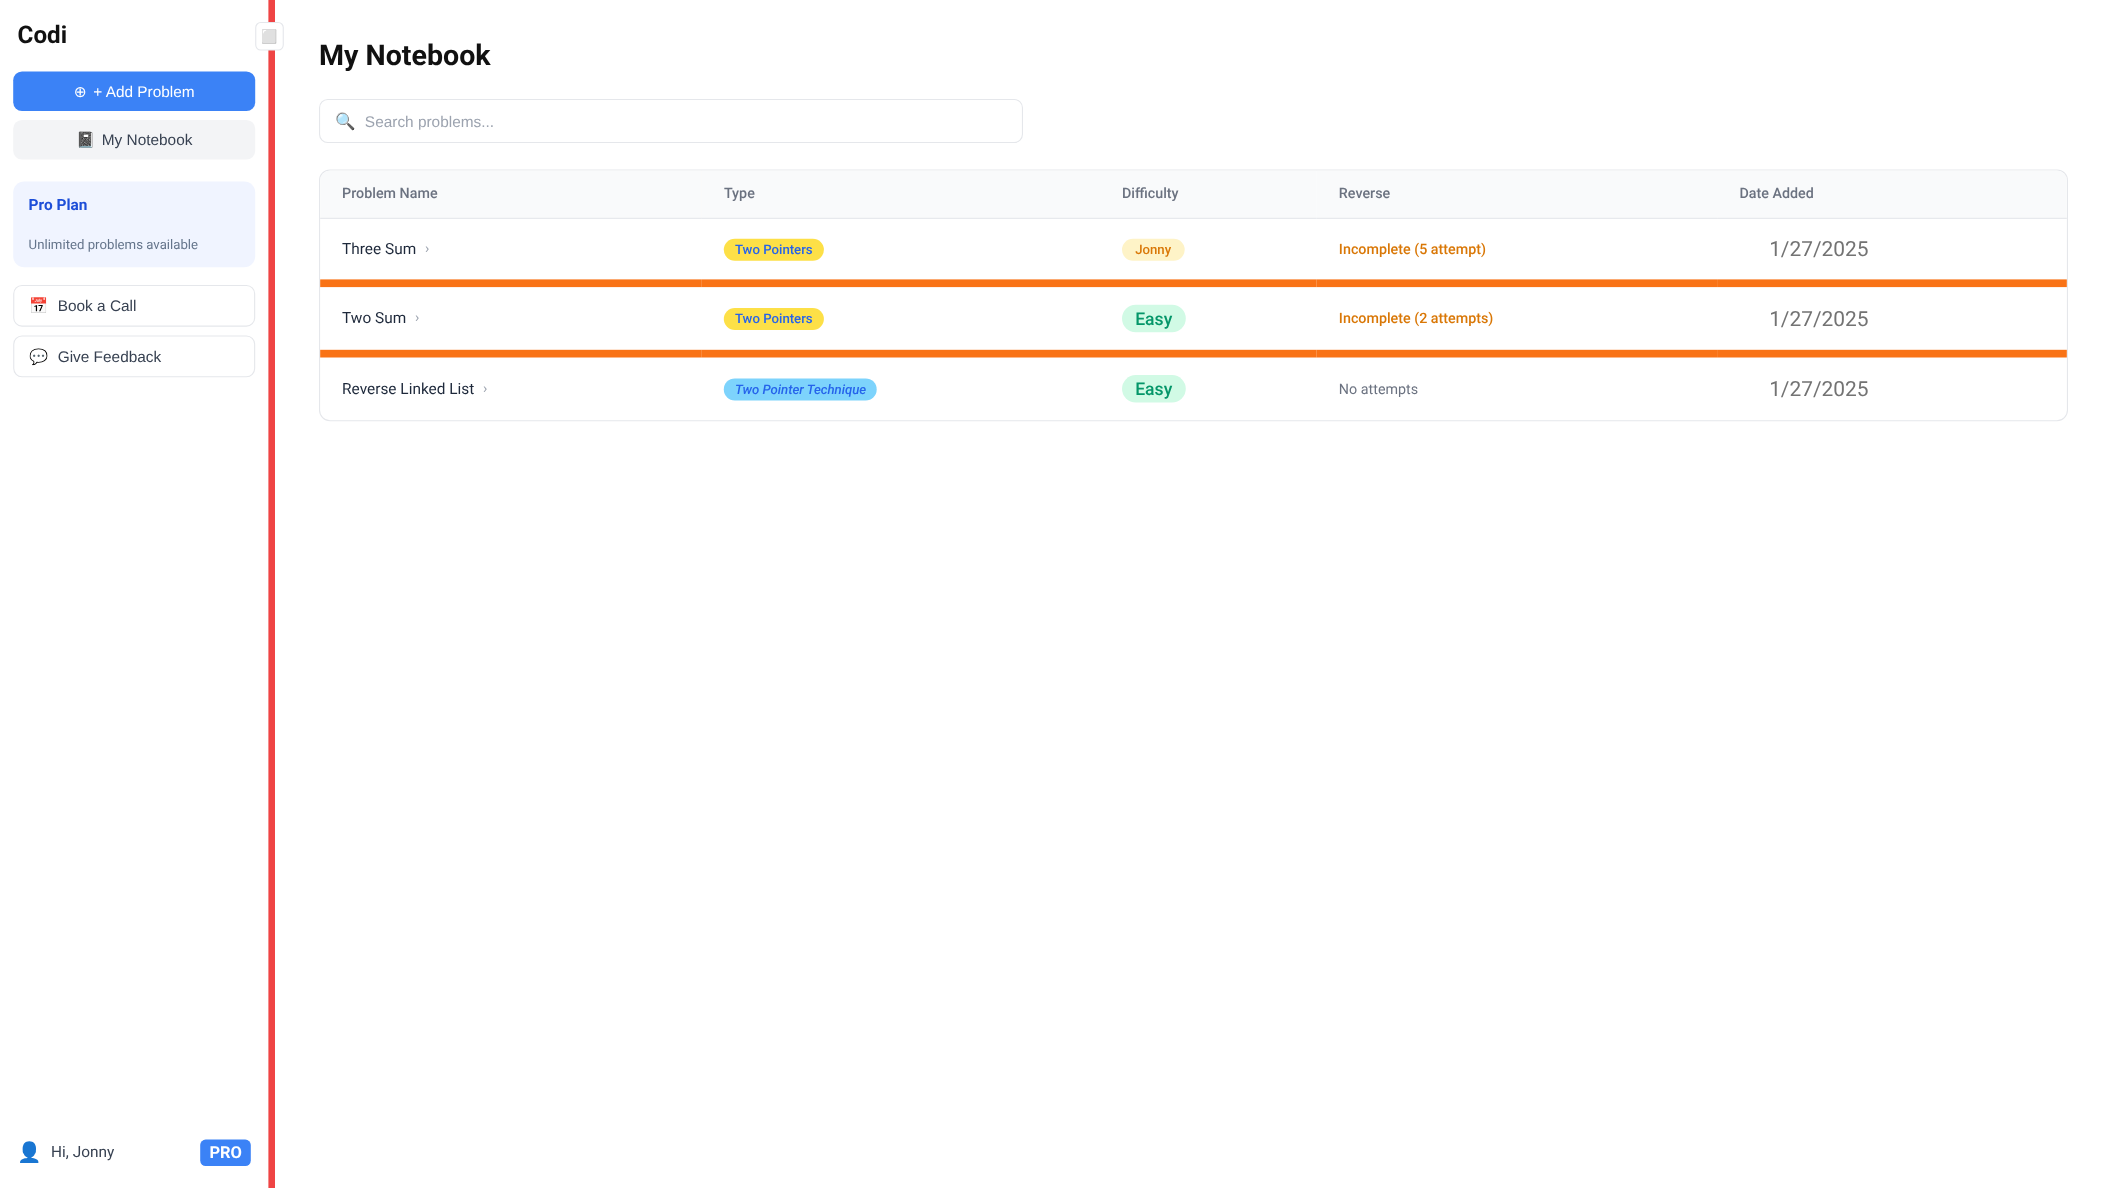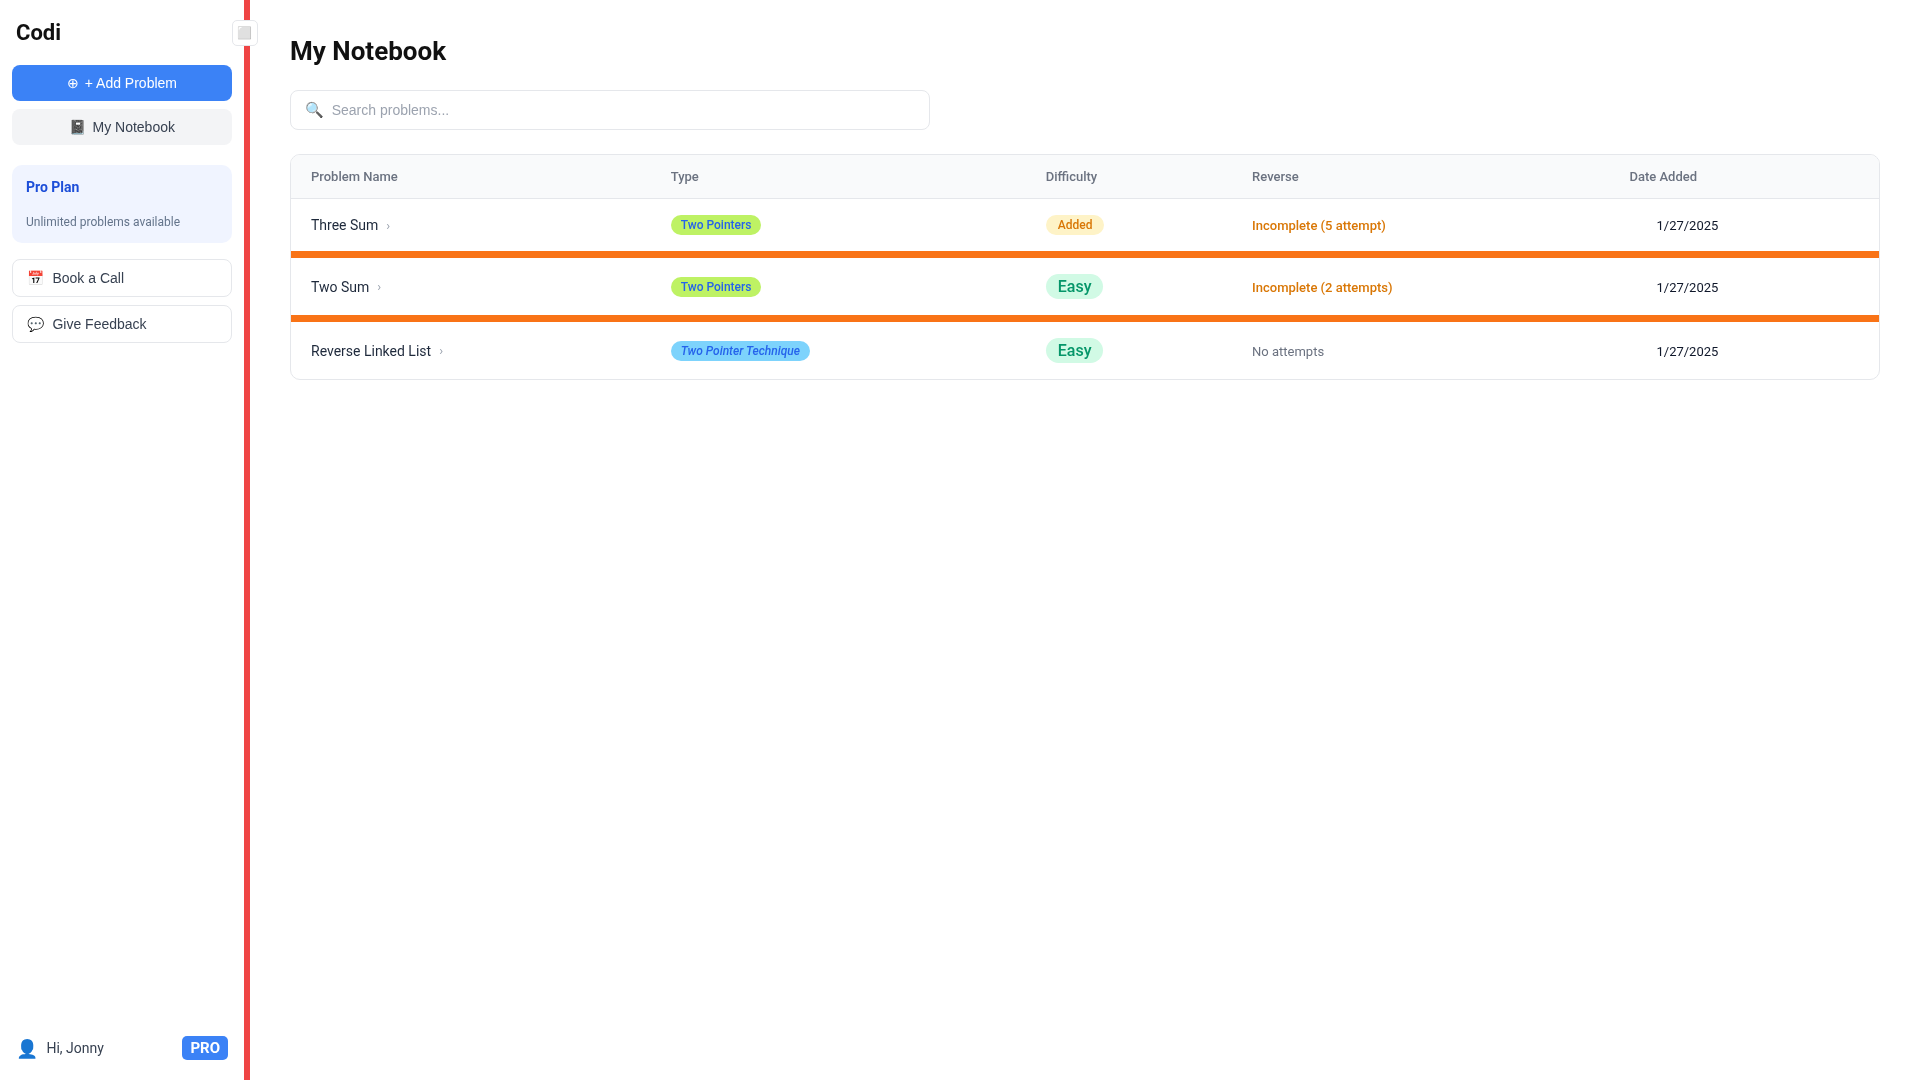--- a/index.html
+++ b/index.html
@@ -248,21 +248,21 @@
 
     .type-badge {
       display: inline-block;
       padding: 3px 10px;
       border-radius: 20px;
       font-size: 12px;
       font-weight: 500;
     }
 
     .type-two-pointers {
-      background: #bef264;
+      background: #fde047;
       color: #2563eb;
       text-align: right;
     }
 
     .type-two-pointer-technique {
       background: #7dd3fc;
       color: #2563eb;
       font-style: italic;
     }
 
@@ -291,22 +291,22 @@
       font-size: 13px;
       font-weight: 500;
     }
 
     .status-no-attempts {
       color: #6b7280;
       font-size: 13px;
     }
 
     .date-text {
-      color: #0f172a;
-      font-size: 13px;
+      color: #737373;
+      font-size: 19px;
       margin-left: 27px;
     }
   </style>
 </head>
 <body>
 
 <div class="sidebar">
   <div class="logo">Codi</div>
 
   <button class="add-problem-btn">
@@ -371,21 +371,21 @@
       <td>
         <div class="problem-name-cell">
           <span>Three Sum</span>
           <span class="chevron-icon">›</span>
         </div>
       </td>
       <td>
         <span class="type-badge type-two-pointers">Two Pointers</span>
       </td>
       <td>
-        <span class="difficulty-medium">Added</span>
+        <span class="difficulty-medium">Jonny</span>
       </td>
       <td>
         <span class="status-incomplete-orange">Incomplete (5 attempt)</span>
       </td>
       <td>
         <span class="date-text">1/27/2025</span>
       </td>
     </tr>
           <tr>
       <td>

